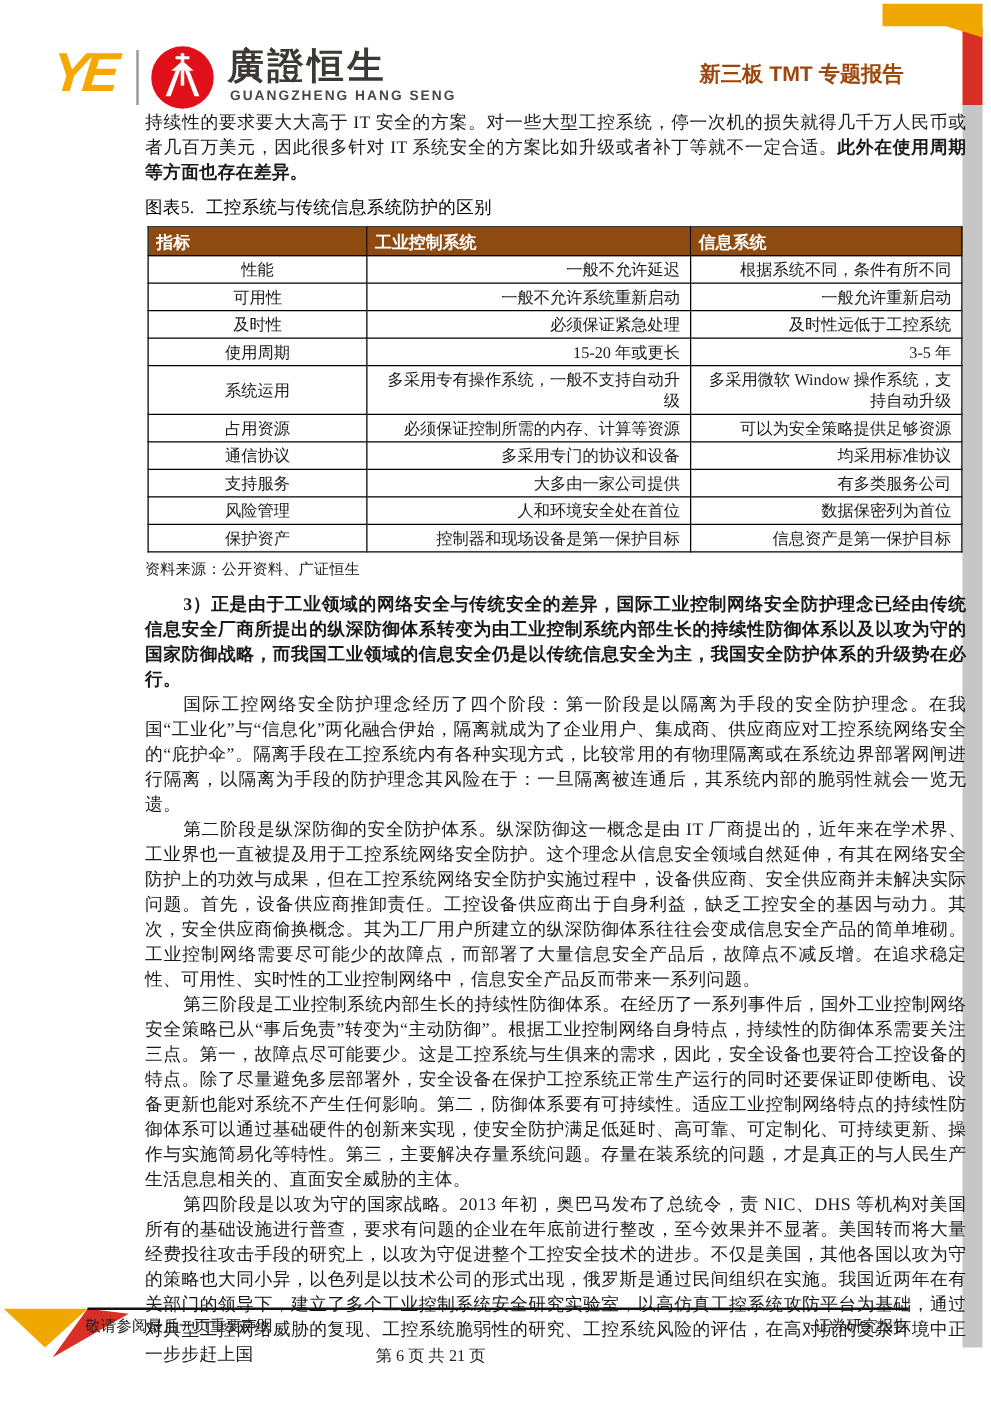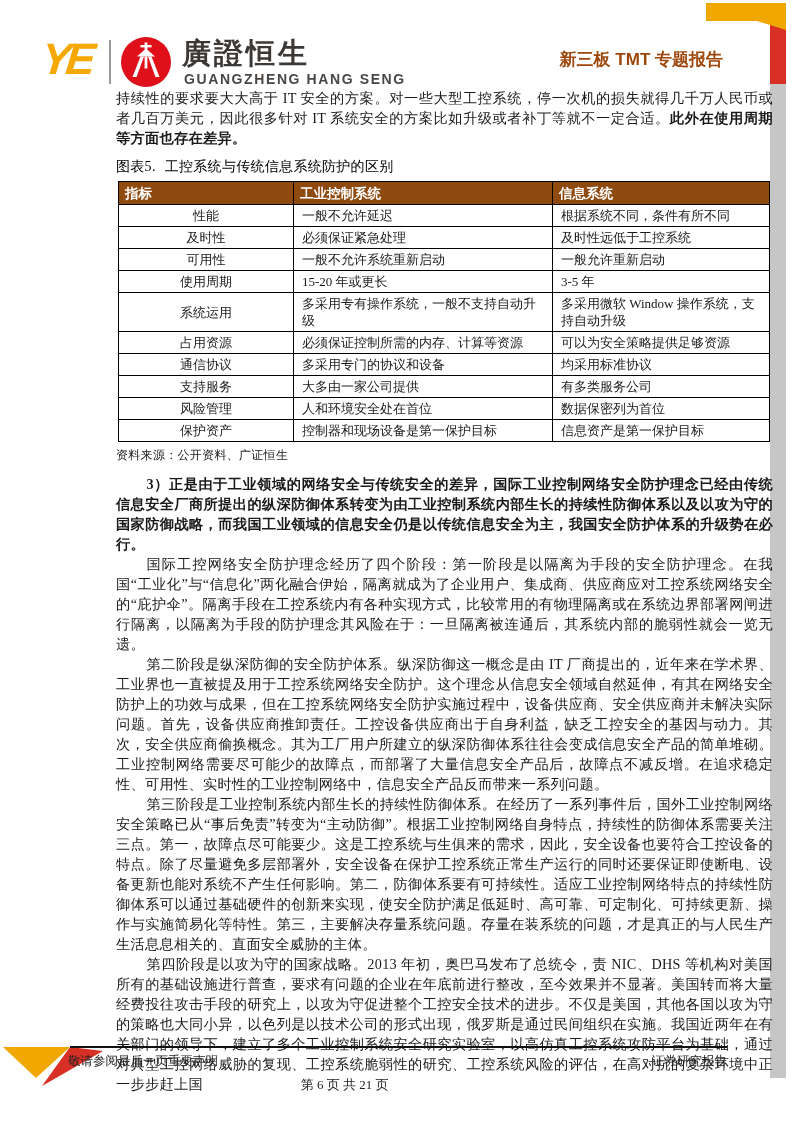--- a/index.html
+++ b/index.html
@@ -15,21 +15,21 @@
     transform:skewX(-6deg);letter-spacing:-5px;text-align:center;
   }
   .logo-divider{position:absolute;left:109px;top:40px;width:1.5px;height:44px;background:#9a9a9a;}
   .circle-logo{position:absolute;left:119px;top:35px;width:54px;height:54px;}
   .brand-cn{
     position:absolute;left:182px;top:38px;font-size:29px;font-weight:bold;
     color:#3C3836;letter-spacing:3px;line-height:30px;
   }
   .brand-en{
     position:absolute;left:184px;top:71px;font-family:"Liberation Sans",sans-serif;
-    font-size:14px;font-weight:bold;color:#4A4644;letter-spacing:1.6px;
+    font-size:11px;font-weight:bold;color:#4A4644;letter-spacing:1.6px;
   }
   .report-type{
     position:absolute;right:70px;top:48px;font-family:"Liberation Sans",sans-serif;
     font-weight:bold;font-size:17px;color:var(--heading-brown,#9E470C);
   }
   
   .deco{position:absolute;left:0;top:0;width:793px;height:1122px;pointer-events:none;}
   
   .content{
     position:absolute;left:84px;top:88px;width:657px;
@@ -43,21 +43,21 @@
     display:flex;gap:9px;align-items:baseline;text-align:right;
   }
   table.fig-table{
     border-collapse:collapse;width:652px;margin:4px 0 0 2px;
     font-size:13px;line-height:17px;text-align:left;letter-spacing:0;
   }
   table.fig-table th{
     background:var(--table-header-bg,#8F4A10);color:#fff;font-weight:bold;
     border:1px solid #000;padding:2.5px 6px;text-align:left;font-size:13.5px;
   }
-  table.fig-table td{border:1px solid #000;padding:2px 8px;vertical-align:middle;}
+  table.fig-table td{border:1px solid #000;padding:2px 8px;vertical-align:middle;text-align:right;}
   table.fig-table td.c1{text-align:center;width:158px;}
   table.fig-table td.c2{width:242px;}
   .source{font-size:12px;margin:3px 0 9px 0;color:#1a1a1a;text-align:left;}
   
   .footer-rule{position:absolute;left:70px;top:1046px;width:657px;height:0;border-top:2.3px solid #111;}
   .footer-left{position:absolute;left:68px;top:1053px;font-size:12.5px;color:#222;}
   .footer-right{position:absolute;right:66px;top:1053px;font-size:12.5px;color:#222;text-align:right;}
   .page-info{position:absolute;left:0;top:1076px;width:689px;text-align:center;font-size:13px;color:#222;}
 </style>
 </head>
@@ -111,28 +111,28 @@
           <th>信息系统</th>
         </tr>
       </thead>
       <tbody>
         <tr>
             <td class="c1">性能</td>
             <td class="c2">一般不允许延迟</td>
             <td>根据系统不同，条件有所不同</td>
           </tr>
         <tr>
+            <td class="c1">可用性</td>
+            <td class="c2">一般不允许系统重新启动</td>
+            <td>一般允许重新启动</td>
+          </tr>
+        <tr>
             <td class="c1">及时性</td>
             <td class="c2">必须保证紧急处理</td>
             <td>及时性远低于工控系统</td>
-          </tr>
-        <tr>
-            <td class="c1">可用性</td>
-            <td class="c2">一般不允许系统重新启动</td>
-            <td>一般允许重新启动</td>
           </tr>
         <tr>
             <td class="c1">使用周期</td>
             <td class="c2">15-20 年或更长</td>
             <td>3-5 年</td>
           </tr>
         <tr>
             <td class="c1">系统运用</td>
             <td class="c2">多采用专有操作系统，一般不支持自动升级</td>
             <td>多采用微软 Window 操作系统，支持自动升级</td>

